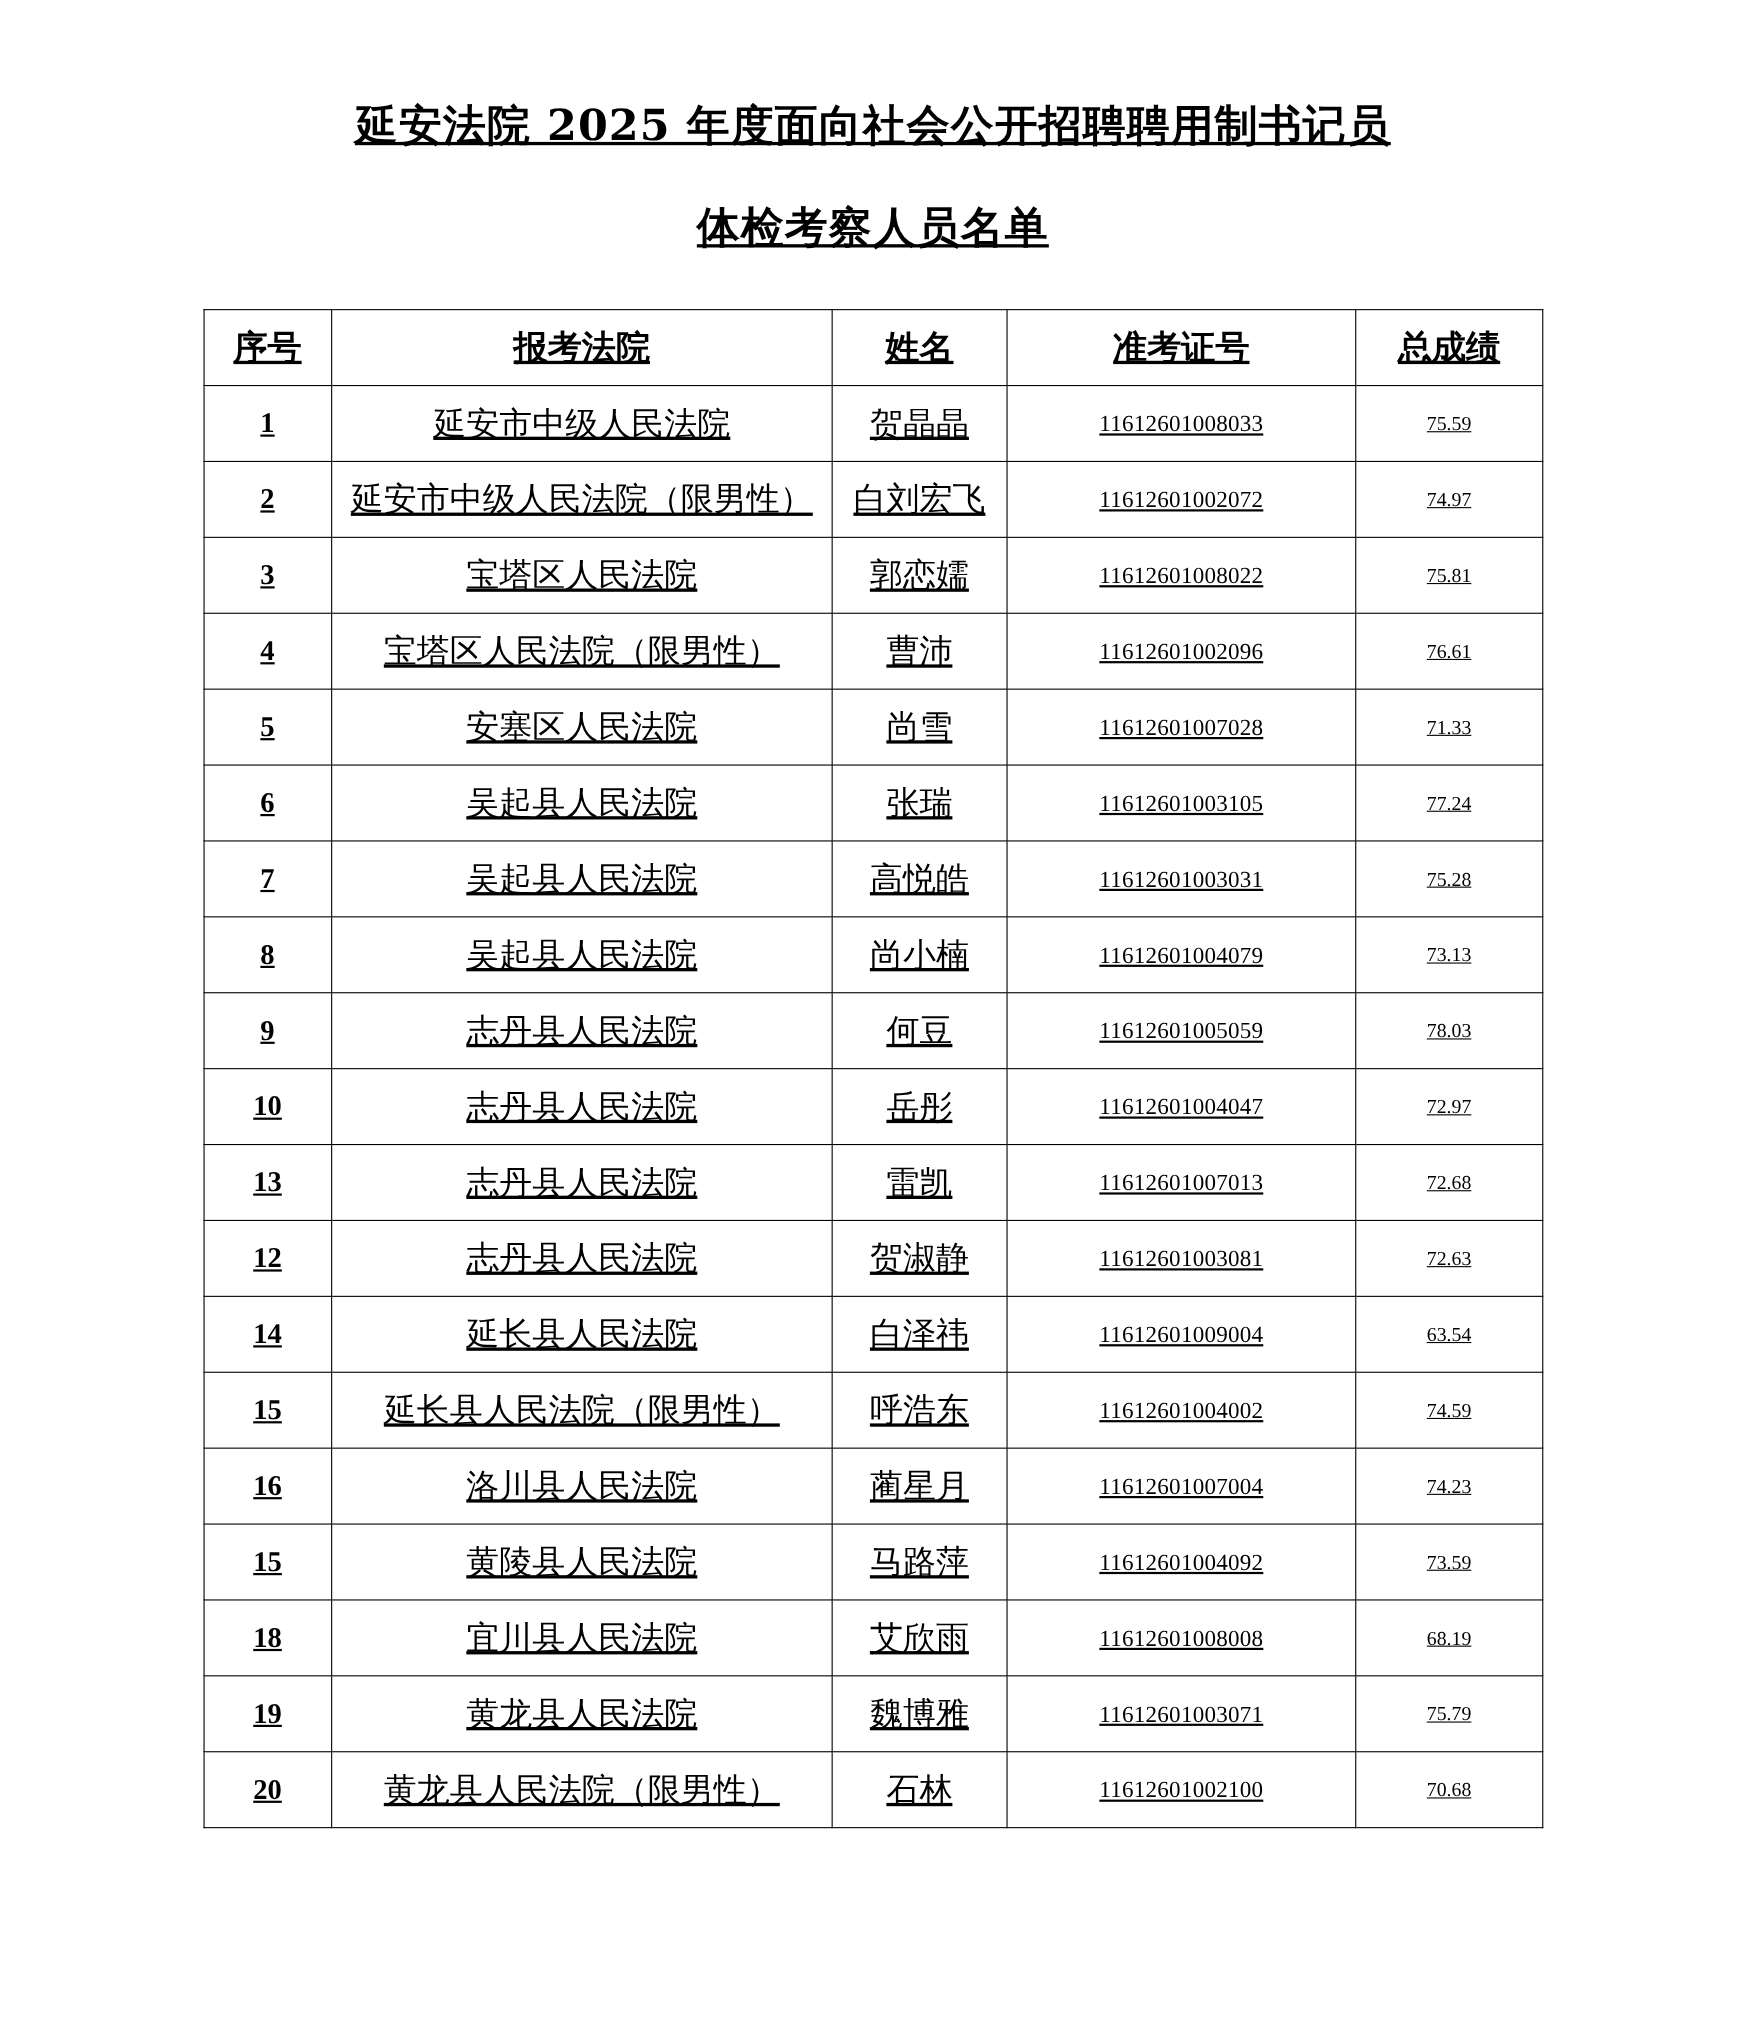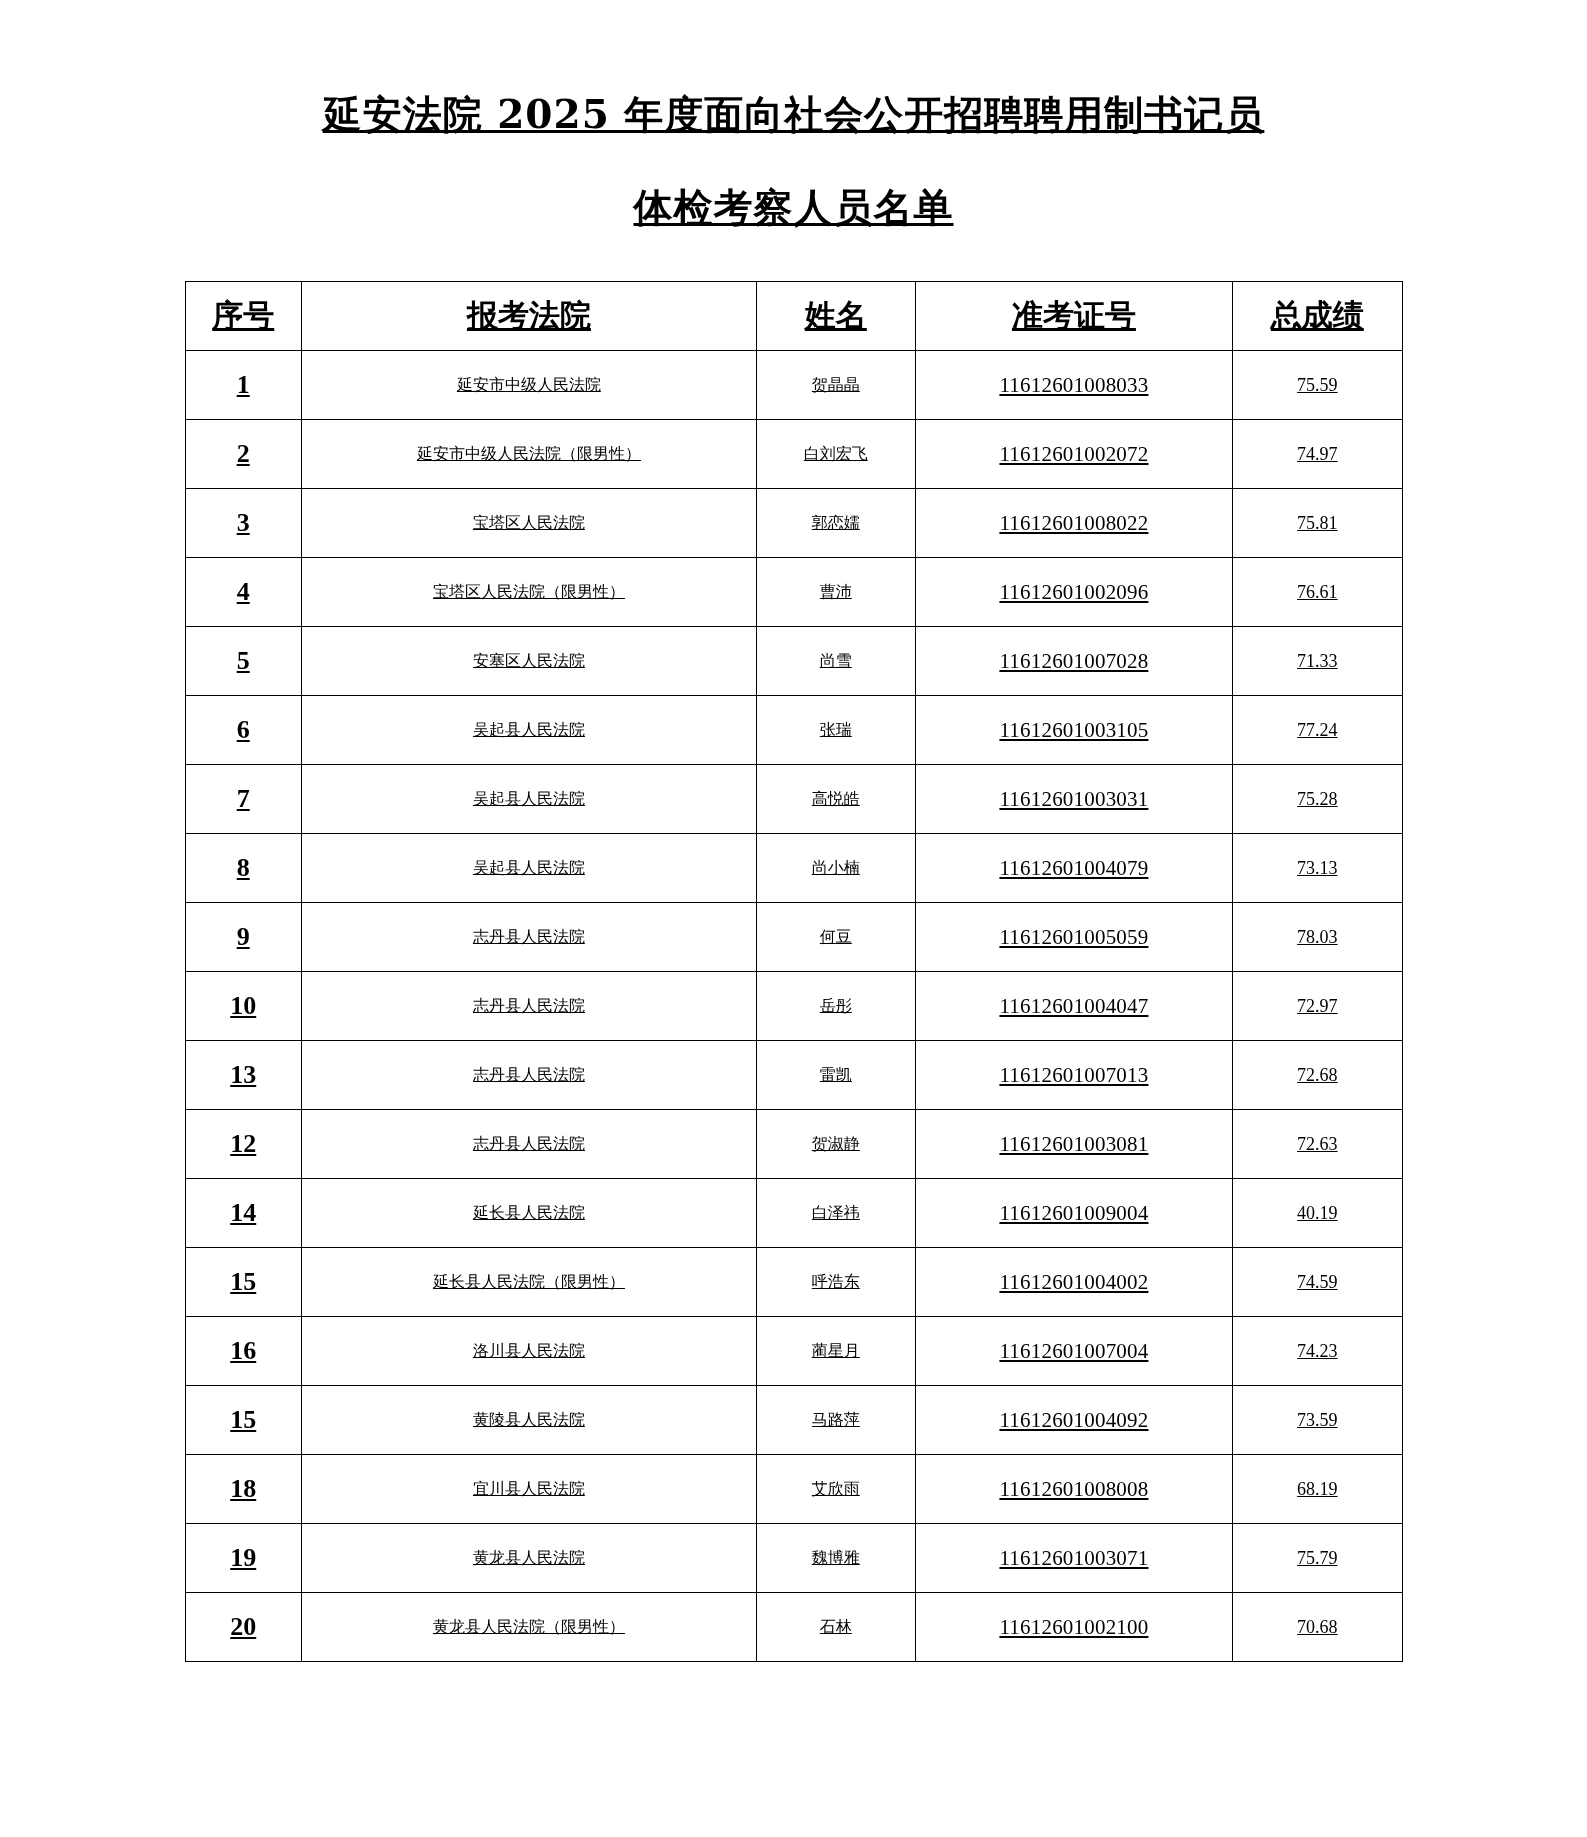--- a/index.html
+++ b/index.html
@@ -54,21 +54,21 @@
   table.roster td.code,
   table.roster td.score {
     font-family: "Liberation Serif", "DejaVu Serif", serif;
     font-weight: normal;
   }
   table.roster td.num { font-weight: bold; font-size: 26px; }
   table.roster td.code { font-size: 21px; letter-spacing: 0.2px; }
   table.roster td.score { font-size: 18px; }
   table.roster td.court,
   table.roster td.name {
-    font-size: 16px;
+    font-size: 30px;
   }
   col.c-num   { width: 110px; }
   col.c-court { width: 430px; }
   col.c-name  { width: 150px; }
   col.c-code  { width: 300px; }
   col.c-score { width: 160px; }
 </style>
 </head>
 <body>
 
@@ -179,21 +179,21 @@
           <td class="court">志丹县人民法院</td>
           <td class="name">贺淑静</td>
           <td class="code">11612601003081</td>
           <td class="score">72.63</td>
         </tr>
         <tr>
           <td class="num">14</td>
           <td class="court">延长县人民法院</td>
           <td class="name">白泽祎</td>
           <td class="code">11612601009004</td>
-          <td class="score">40.19</td>
+          <td class="score">63.54</td>
         </tr>
         <tr>
           <td class="num">15</td>
           <td class="court">延长县人民法院（限男性）</td>
           <td class="name">呼浩东</td>
           <td class="code">11612601004002</td>
           <td class="score">74.59</td>
         </tr>
         <tr>
           <td class="num">16</td>

